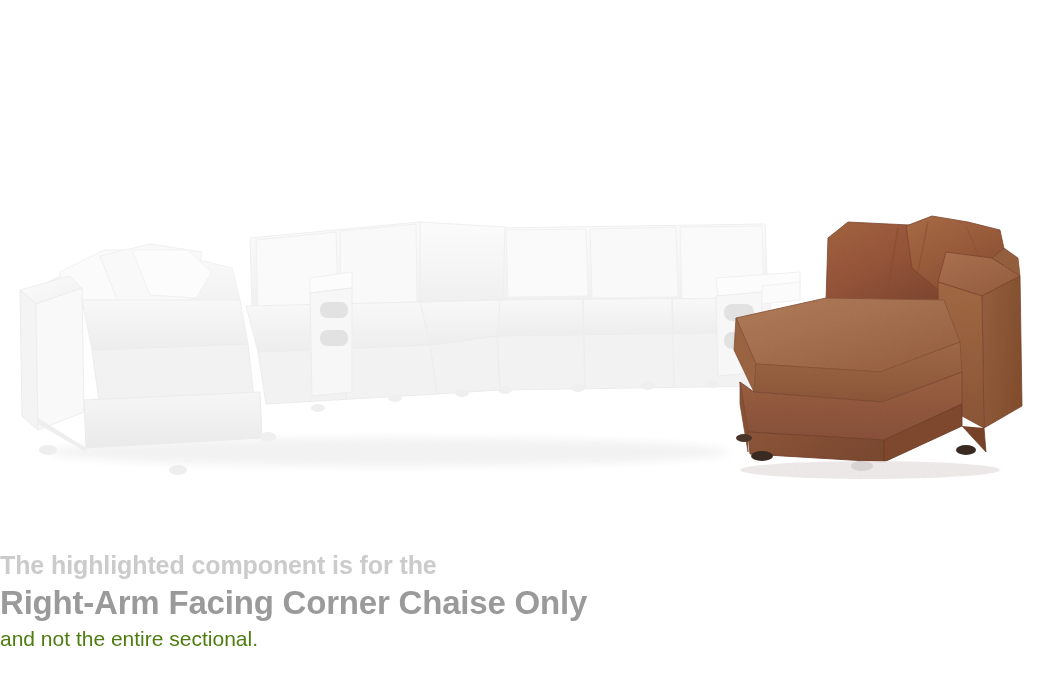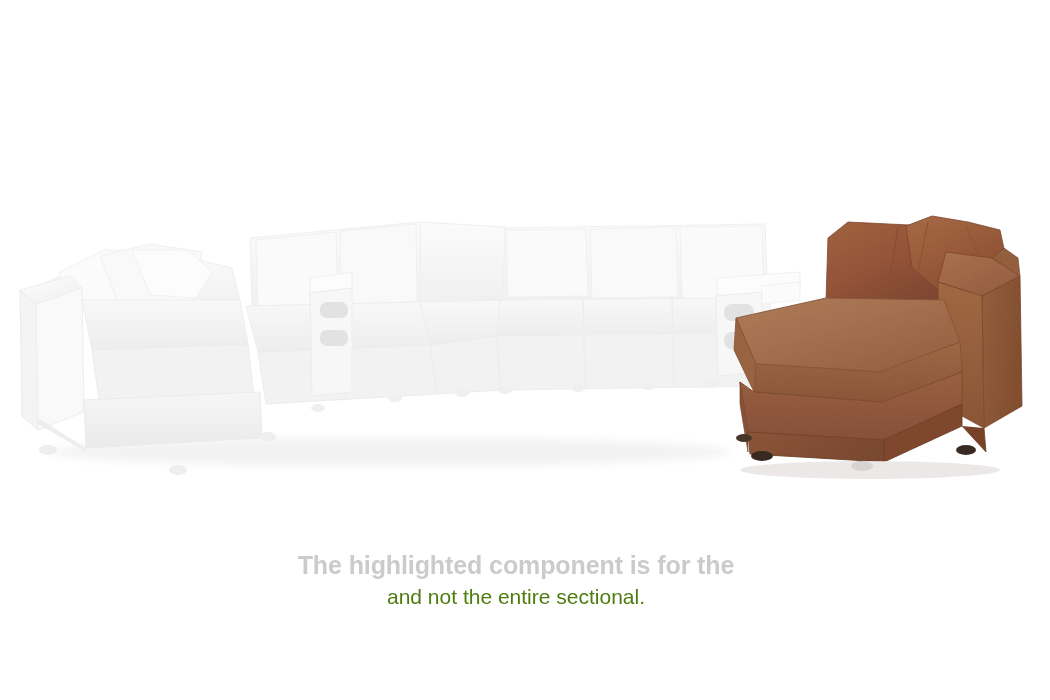--- a/index.html
+++ b/index.html
@@ -23,21 +23,20 @@
     left: 0;
     top: 0;
     width: 1050px;
     height: 530px;
   }
   #caption-block {
     position: absolute;
     left: 0;
     top: 548px;
     width: 1032px;
-    text-align: center;
     user-select: none;
   }
   .caption-line-1 {
     font-size: 25px;
     font-weight: bold;
     color: #cbcbcb;
     letter-spacing: -0.1px;
     line-height: 34px;
     white-space: nowrap;
   }
@@ -260,16 +259,17 @@
         <ellipse cx="744" cy="438" rx="8" ry="4" fill="#4a362a"></ellipse>
 
         <ellipse cx="870" cy="470" rx="130" ry="9" fill="#eeeaea" opacity="0.9"></ellipse>
       </g>
 
     </svg>
   </div>
 
   <div id="caption-block">
     <div class="caption-line-1">The highlighted component is for the</div>
+    <div class="caption-line-2">Right-Arm Facing Corner Chaise Only</div>
     <div class="caption-line-3">and not the entire sectional.</div>
   </div>
 
 </div>
 
 </body></html>

